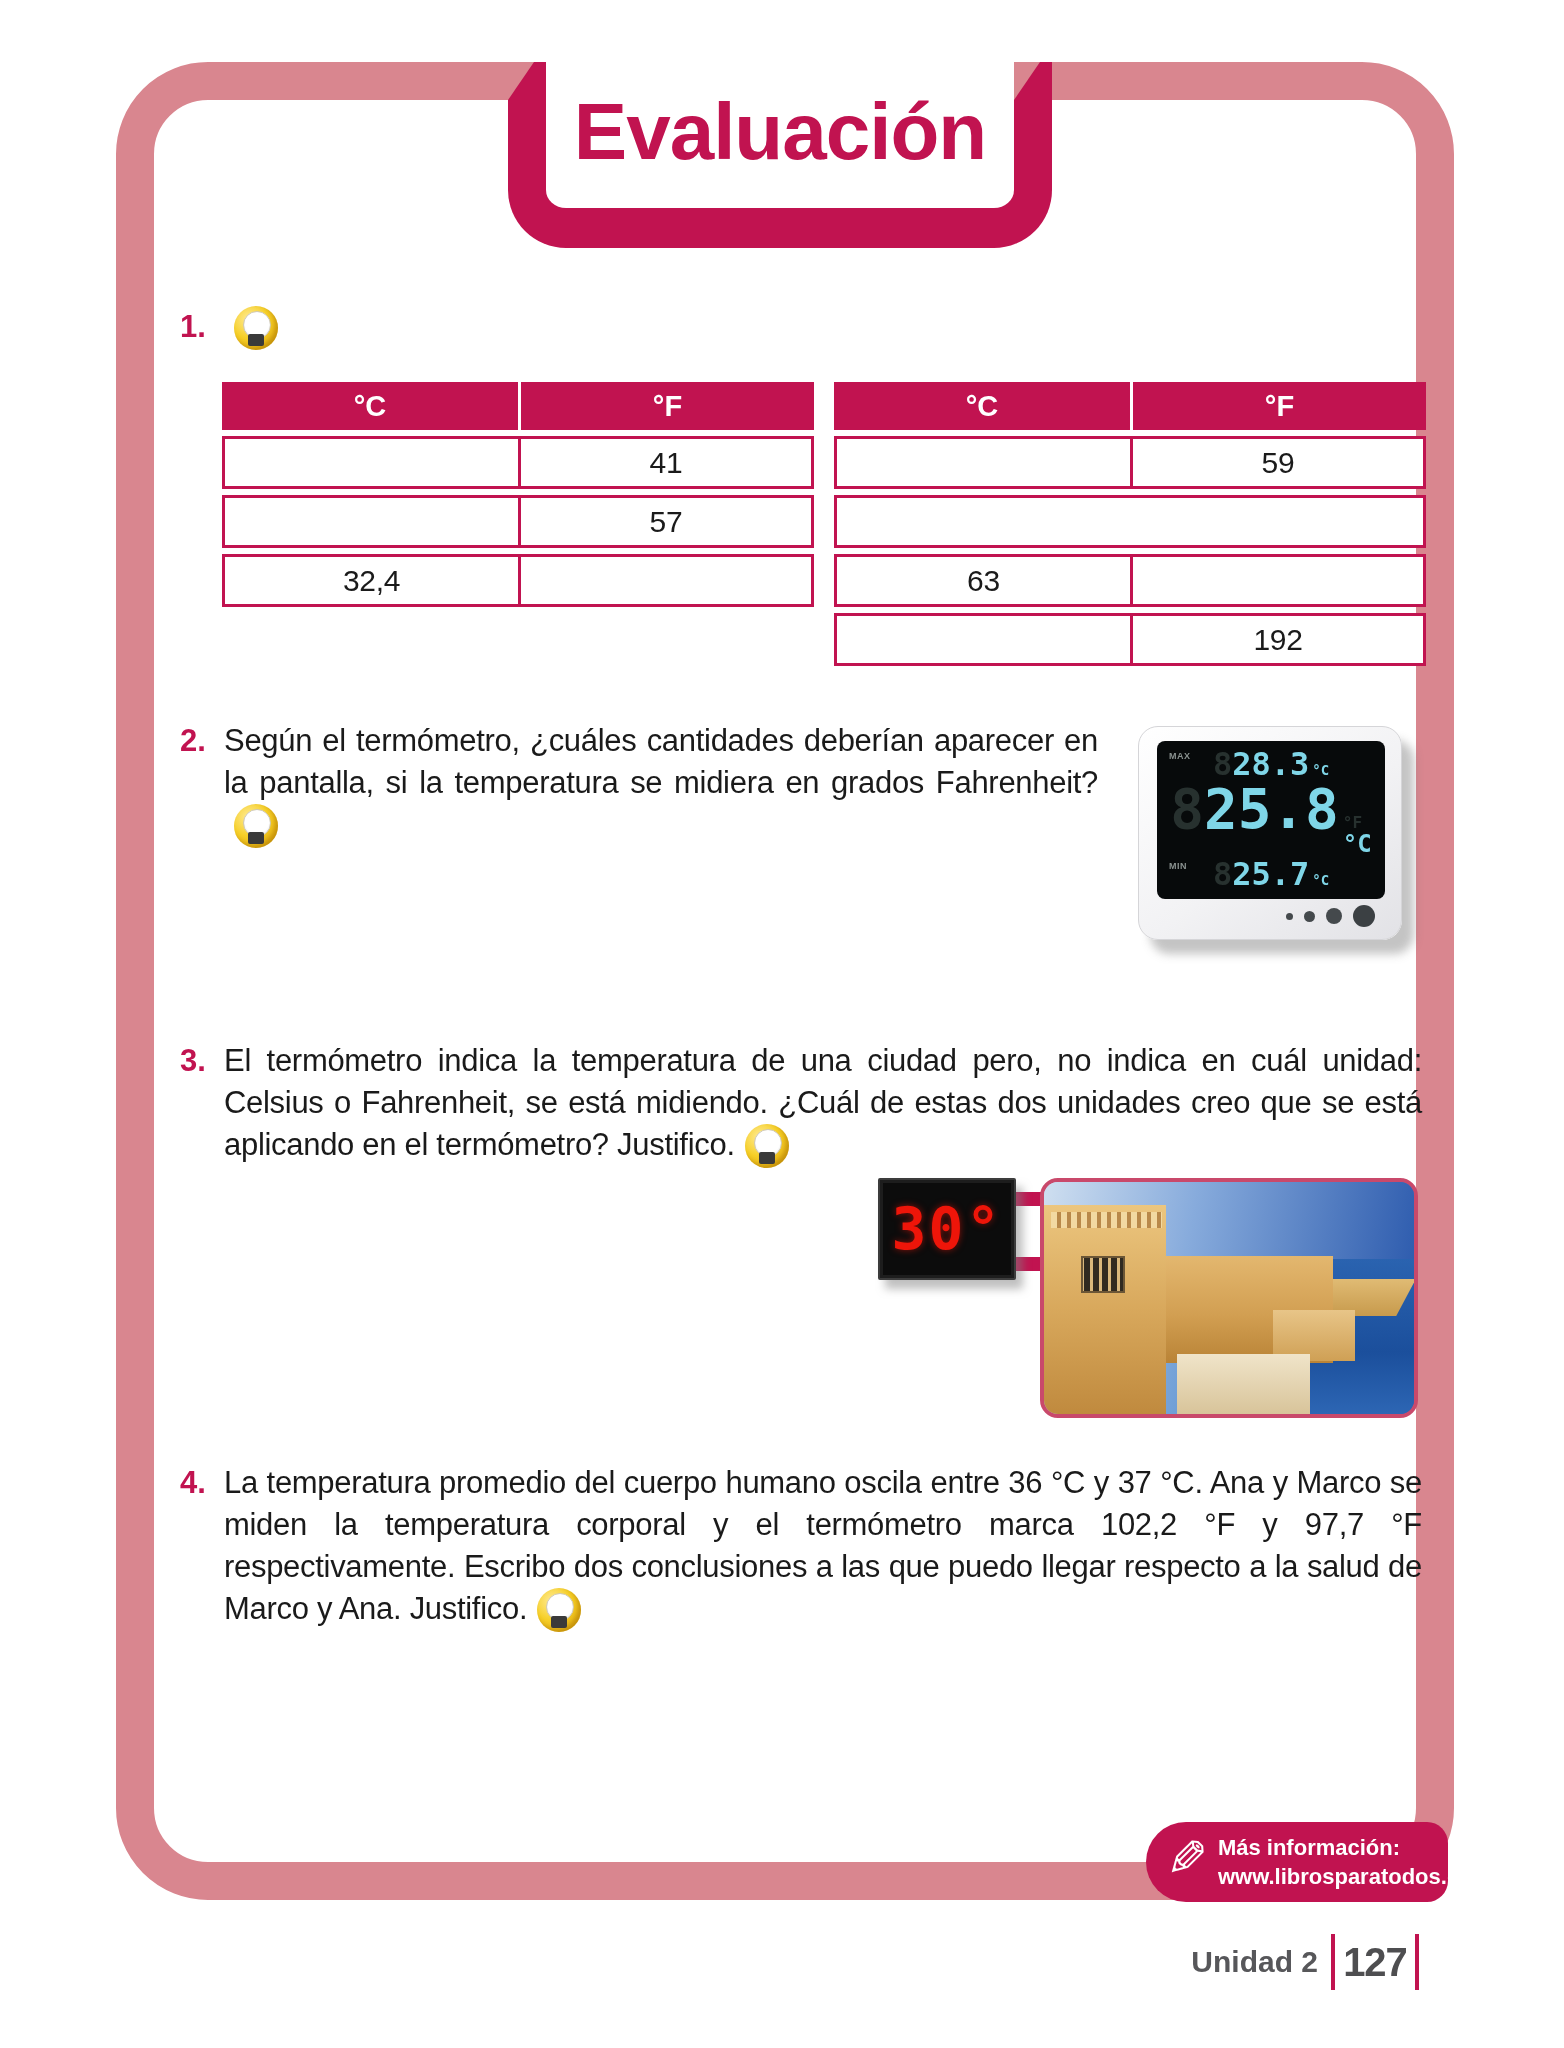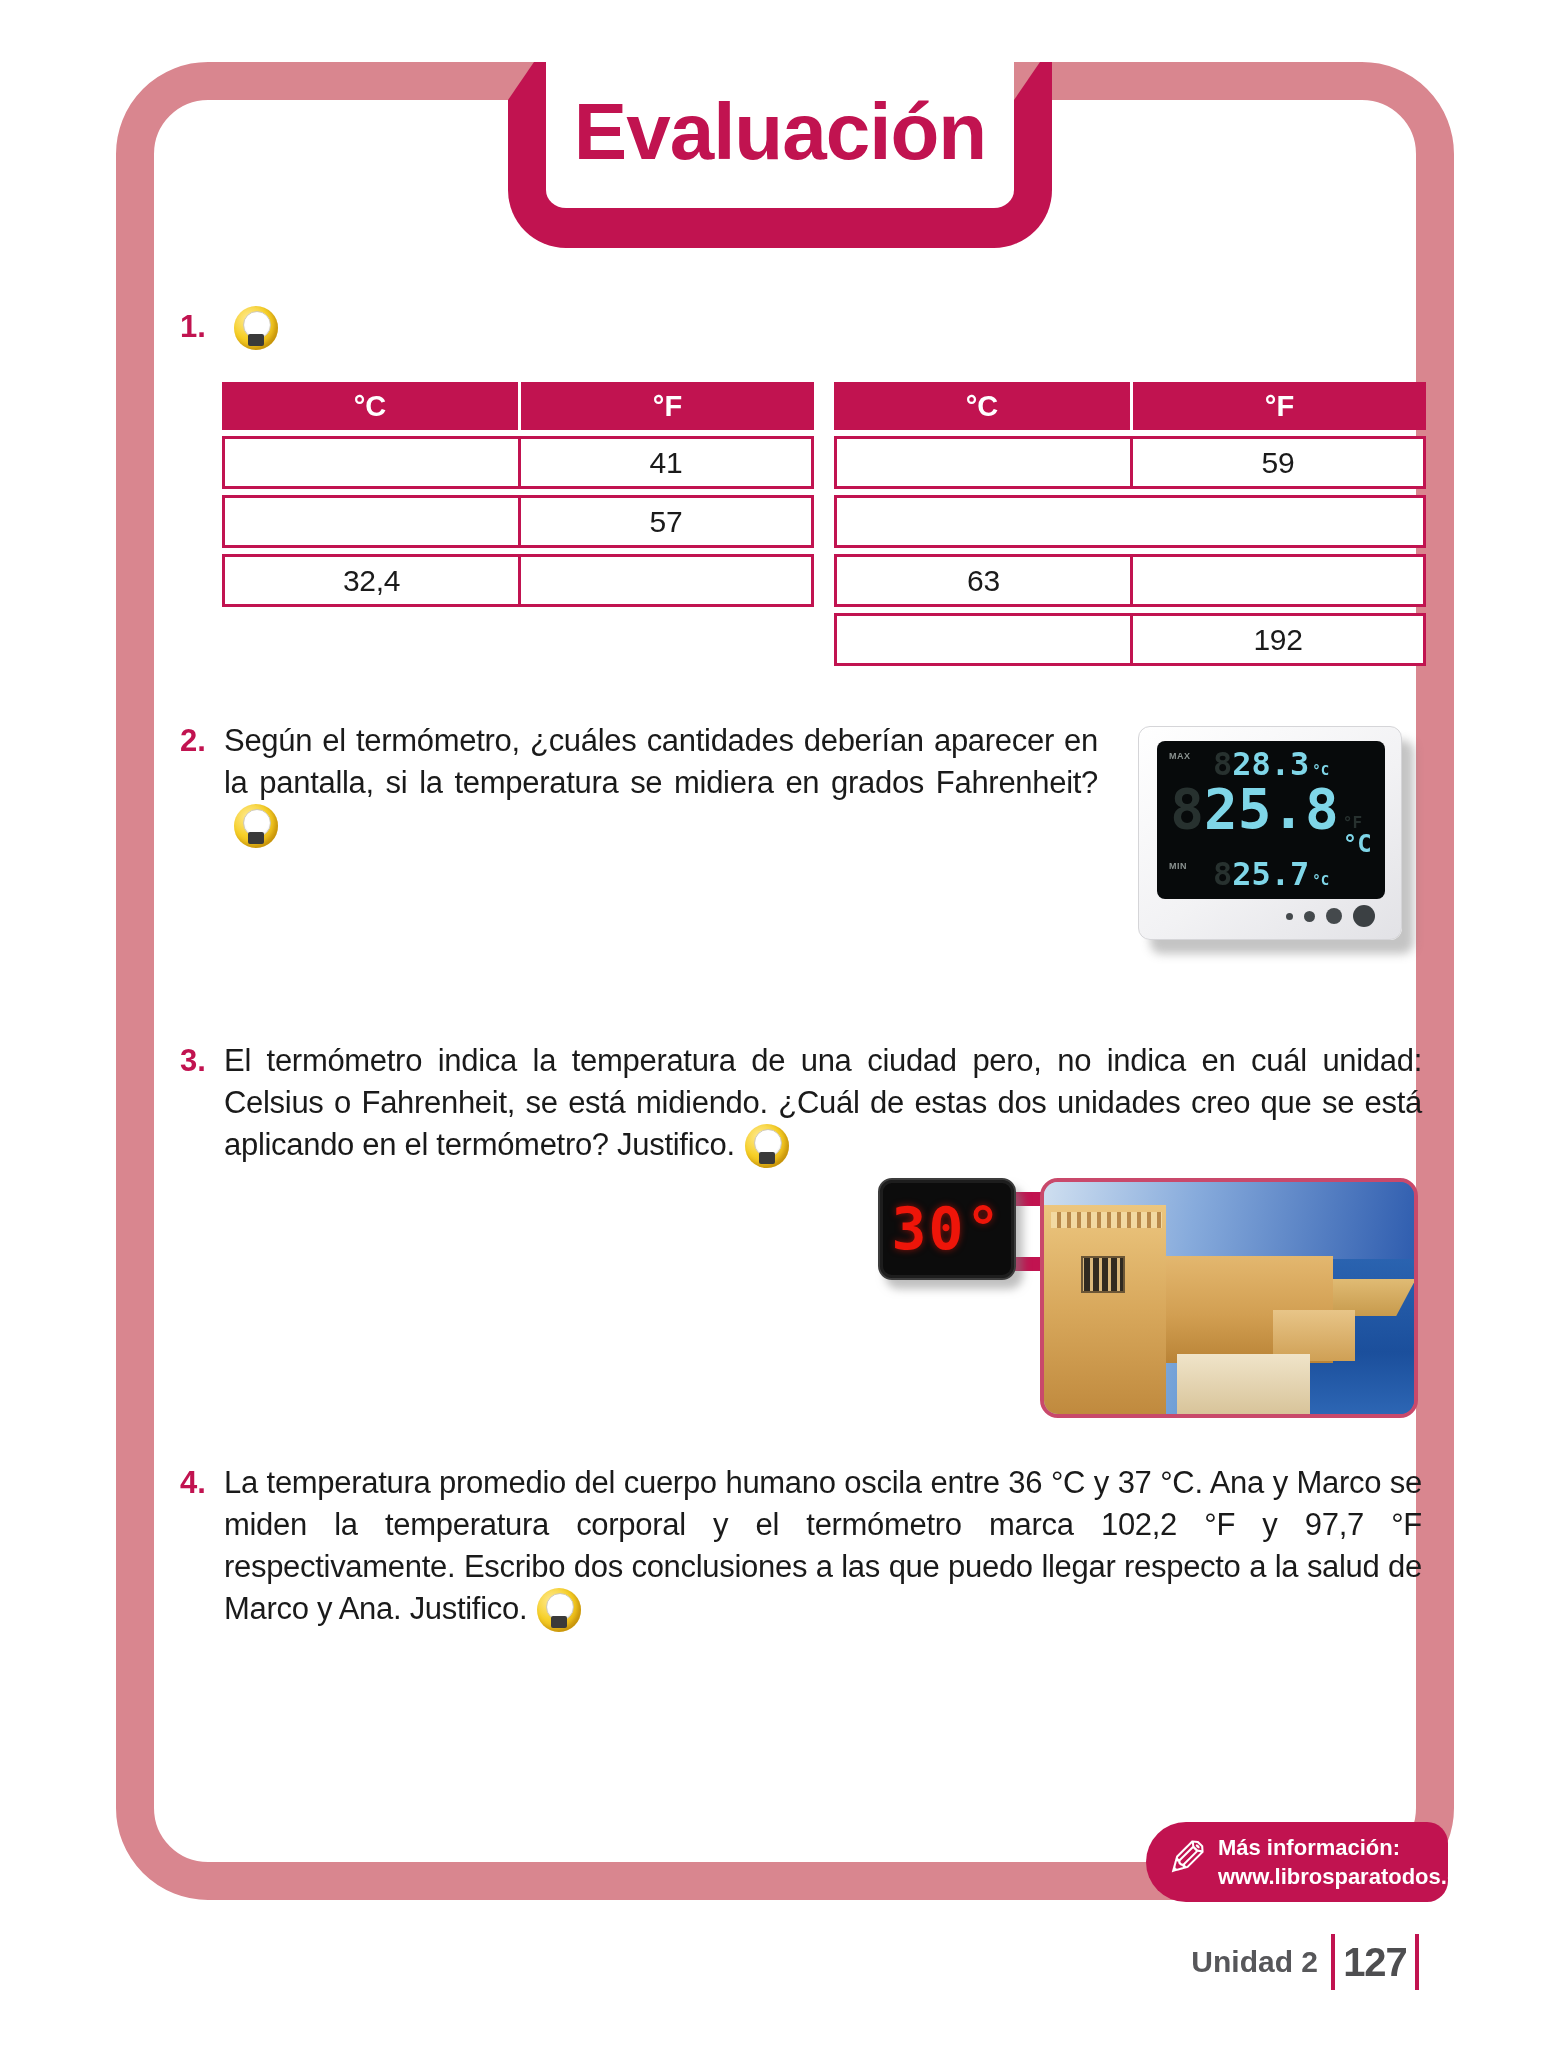--- a/index.html
+++ b/index.html
@@ -83,21 +83,21 @@
   .th{width:50%;text-align:center;color:#fff;font-weight:bold;font-size:29px}
   .th + .th{border-left:3px solid #fff;height:100%;display:flex;align-items:center;justify-content:center}
   .trow{display:flex;border:3px solid var(--crimson);height:53px;margin-top:6px;background:#fff;align-items:stretch}
   .td{width:50%;display:flex;align-items:center;justify-content:center;font-size:30px;font-weight:500;letter-spacing:-.3px}
   .td + .td{border-left:3px solid var(--crimson)}
 
   
   .thermo{
     position:absolute;left:1138px;top:726px;width:264px;height:214px;z-index:2;
     background:linear-gradient(145deg,#ffffff 0%,#f2f2f4 55%,#e2e2e6 100%);
-    border-radius:12px;border:1px solid #d5d5d8;
+    border-radius:20px;border:1px solid #d5d5d8;
     box-shadow:12px 14px 10px rgba(125,125,125,.45);
   }
   .thermo-screen{
     position:absolute;left:18px;top:14px;width:228px;height:158px;
     background:#070a0b;border-radius:8px;overflow:hidden;
     font-family:"DejaVu Sans Mono",monospace;font-weight:bold;
     display:flex;flex-direction:column;justify-content:space-between;
     padding:6px 10px 8px 10px;
   }
   .lcd-row{display:flex;align-items:baseline;justify-content:center;position:relative}
@@ -114,21 +114,21 @@
   .stack .gf{font-size:16px;line-height:16px;color:var(--ghost)}
   .stack .ul{font-size:24px;line-height:26px;color:var(--cyan)}
   .thermo-dots{position:absolute;right:26px;bottom:12px;display:flex;align-items:center;gap:11px}
   .dot{border-radius:50%;background:#44494c}
   .d1{width:7px;height:7px}.d2{width:11px;height:11px}.d3{width:16px;height:16px}
   .d4{width:22px;height:22px;background:#3b4043}
 
   
   .led{
     position:absolute;left:878px;top:1178px;width:138px;height:102px;z-index:3;
-    background:#0c0c0c;border-radius:14px;border:2px solid #3c3c3c;
+    background:#0c0c0c;border-radius:2px;border:2px solid #3c3c3c;
     box-shadow:7px 9px 8px rgba(130,130,130,.5), inset 0 0 0 3px #1d1d1d;
     display:flex;align-items:center;justify-content:center;
   }
   .led-text{
     font-family:"DejaVu Sans Mono",monospace;font-weight:bold;font-size:58px;
     color:#ee1509;letter-spacing:2px;text-shadow:0 0 7px rgba(238,21,9,.55);
   }
   .connector{position:absolute;left:1012px;width:34px;height:14px;background:var(--crimson);z-index:2}
   .c1{top:1192px}.c2{top:1257px}
   .photo{

